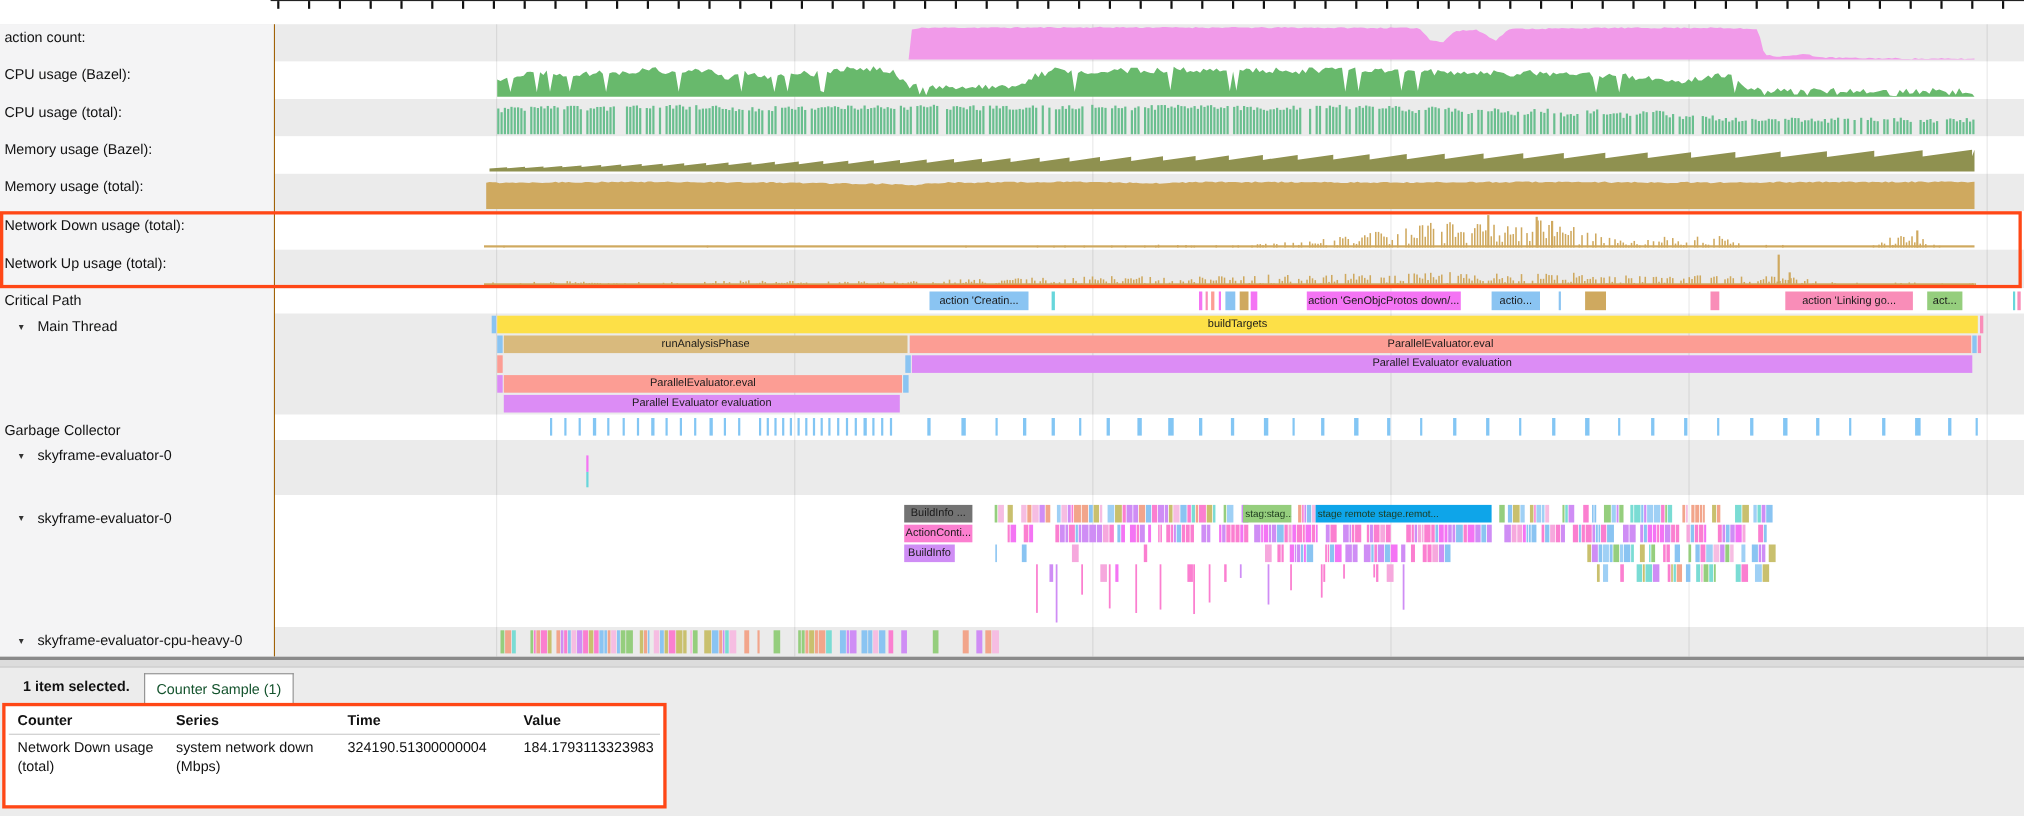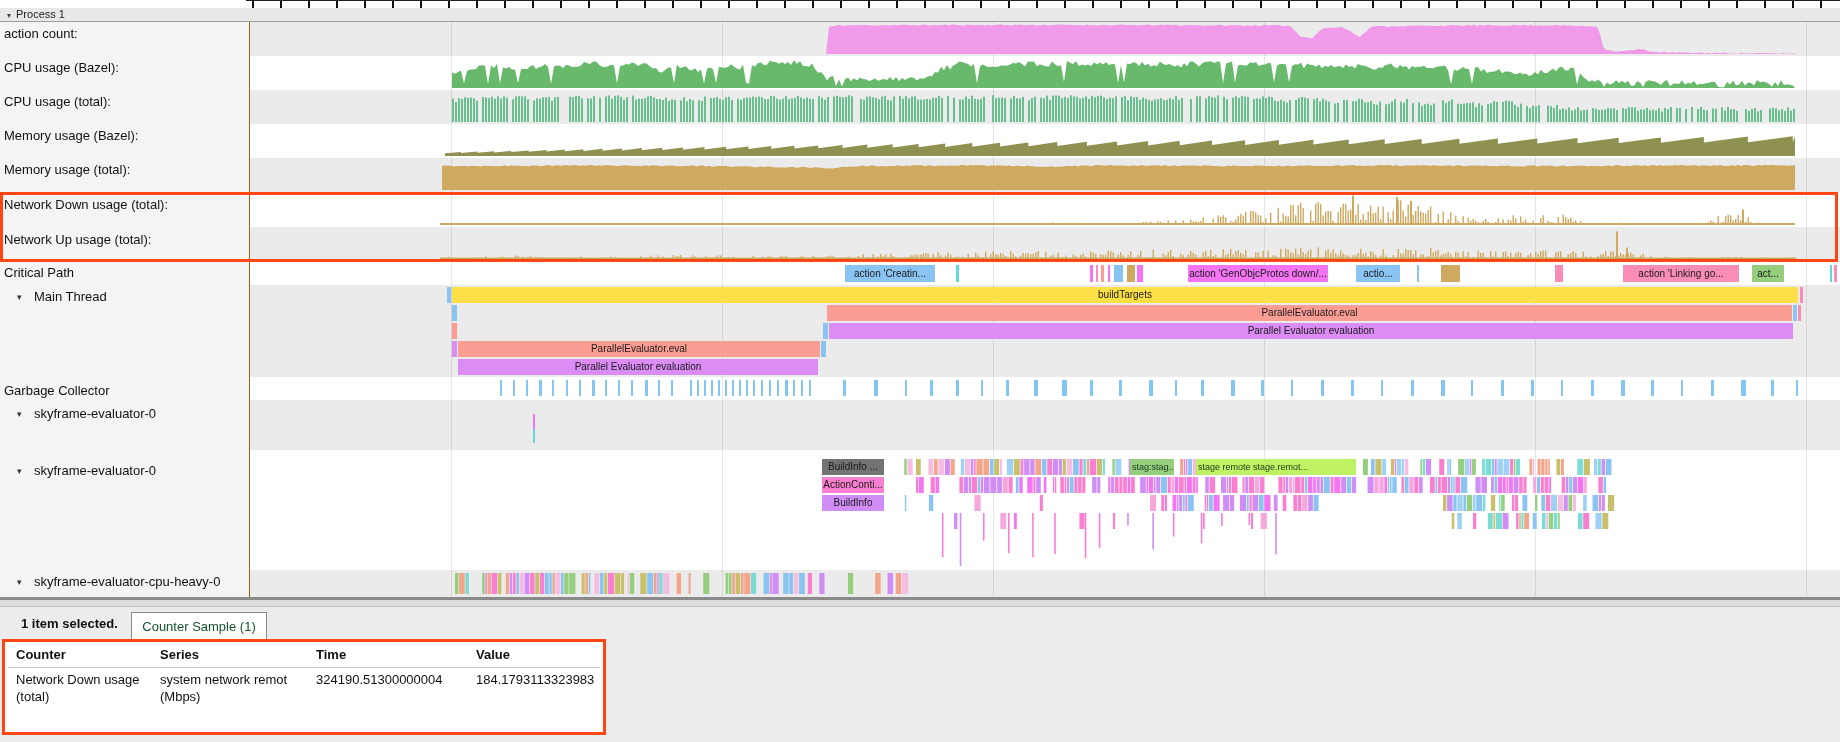--- a/index.html
+++ b/index.html
@@ -95,23 +95,20 @@
       <div style="position: absolute; left: 1378px; top: 0px; width: 2px; height: 7px; background: rgb(17, 17, 17);"></div>
       <div style="position: absolute; left: 1406px; top: 0px; width: 2px; height: 7px; background: rgb(17, 17, 17);"></div>
       <div style="position: absolute; left: 1434px; top: 0px; width: 2px; height: 7px; background: rgb(17, 17, 17);"></div>
       <div style="position: absolute; left: 1462px; top: 0px; width: 2px; height: 7px; background: rgb(17, 17, 17);"></div>
       <div style="position: absolute; left: 1490px; top: 0px; width: 2px; height: 7px; background: rgb(17, 17, 17);"></div>
       <div style="position: absolute; left: 1518px; top: 0px; width: 2px; height: 7px; background: rgb(17, 17, 17);"></div>
       <div style="position: absolute; left: 1546px; top: 0px; width: 2px; height: 7px; background: rgb(17, 17, 17);"></div>
       <div style="position: absolute; left: 1574px; top: 0px; width: 2px; height: 7px; background: rgb(17, 17, 17);"></div>
     </div>
 
-  <div id="process-bar">
-    <span class="tri">▾</span><span>Process 1</span>
-  </div>
 
   <div id="stripes">
       <div class="stripe" style="top: 22px; height: 34px; background: rgb(235, 235, 235);"></div>
       <div class="stripe" style="top: 56px; height: 34px; background: rgb(255, 255, 255);"></div>
       <div class="stripe" style="top: 90px; height: 34px; background: rgb(235, 235, 235);"></div>
       <div class="stripe" style="top: 124px; height: 34px; background: rgb(255, 255, 255);"></div>
       <div class="stripe" style="top: 158px; height: 34px; background: rgb(235, 235, 235);"></div>
       <div class="stripe" style="top: 192px; height: 35px; background: rgb(255, 255, 255);"></div>
       <div class="stripe" style="top: 227px; height: 35px; background: rgb(235, 235, 235);"></div>
       <div class="stripe" style="top: 262px; height: 23px; background: rgb(255, 255, 255);"></div>
@@ -1546,35 +1543,36 @@
       <div class="slice cp-slice" style="left: 1441px; top: 265px; width: 19px; height: 17px; line-height: 17px; background: rgb(207, 169, 95);"></div>
       <div class="slice cp-slice" style="left: 1555px; top: 265px; width: 8px; height: 17px; line-height: 17px; background: rgb(249, 141, 184);"></div>
       <div class="slice cp-slice" style="left: 1623px; top: 265px; width: 116px; height: 17px; line-height: 17px; background: rgb(249, 141, 184);">action 'Linking go...</div>
       <div class="slice cp-slice" style="left: 1752px; top: 265px; width: 32px; height: 17px; line-height: 17px; background: rgb(149, 206, 125);">act...</div>
       <div class="slice cp-slice" style="left: 1830px; top: 265px; width: 2px; height: 17px; line-height: 17px; background: rgb(103, 214, 219);"></div>
       <div class="slice cp-slice" style="left: 1834px; top: 265px; width: 3px; height: 17px; line-height: 17px; background: rgb(249, 141, 184);"></div>
       <div class="slice" style="left: 447px; top: 287px; width: 4px; height: 16px; line-height: 16px; background: rgb(138, 196, 242);"></div>
       <div class="slice" style="left: 452px; top: 287px; width: 1346px; height: 16px; line-height: 16px; background: #fde047;">buildTargets</div>
       <div class="slice" style="left: 1800px; top: 287px; width: 3px; height: 16px; line-height: 16px; background: rgb(249, 141, 184);"></div>
       <div class="slice" style="left: 452px; top: 305px; width: 5px; height: 16px; line-height: 16px; background: rgb(138, 196, 242);"></div>
+      <div class="slice" style="left: 458px; top: 305px; width: 367px; height: 16px; line-height: 16px; background: rgb(217, 186, 125);">runAnalysisPhase</div>
       <div class="slice" style="left: 827px; top: 305px; width: 965px; height: 16px; line-height: 16px; background: rgb(252, 157, 148);">ParallelEvaluator.eval</div>
       <div class="slice" style="left: 1793px; top: 305px; width: 4px; height: 16px; line-height: 16px; background: rgb(138, 196, 242);"></div>
       <div class="slice" style="left: 1798px; top: 305px; width: 3px; height: 16px; line-height: 16px; background: rgb(249, 141, 184);"></div>
       <div class="slice" style="left: 452px; top: 323px; width: 5px; height: 16px; line-height: 16px; background: rgb(252, 157, 148);"></div>
       <div class="slice" style="left: 823px; top: 323px; width: 5px; height: 16px; line-height: 16px; background: rgb(138, 196, 242);"></div>
       <div class="slice" style="left: 829px; top: 323px; width: 964px; height: 16px; line-height: 16px; background: rgb(220, 140, 245);">Parallel Evaluator evaluation</div>
       <div class="slice" style="left: 452px; top: 341px; width: 5px; height: 16px; line-height: 16px; background: rgb(220, 140, 245);"></div>
       <div class="slice" style="left: 458px; top: 341px; width: 362px; height: 16px; line-height: 16px; background: rgb(252, 157, 148);">ParallelEvaluator.eval</div>
       <div class="slice" style="left: 821px; top: 341px; width: 5px; height: 16px; line-height: 16px; background: rgb(138, 196, 242);"></div>
       <div class="slice" style="left: 458px; top: 359px; width: 360px; height: 16px; line-height: 16px; background: rgb(220, 140, 245);">Parallel Evaluator evaluation</div>
       <div class="slice" style="left: 822px; top: 459px; width: 62px; height: 16px; line-height: 16px; background: #737373;">BuildInfo ...</div>
       <div class="slice green-label" style="left: 1130px; top: 459px; width: 44px; height: 16px; line-height: 16px; background: rgb(149, 206, 125);">stag:stag...</div>
-      <div class="slice green-label" style="left: 1196px; top: 459px; width: 160px; height: 16px; line-height: 16px; background: #bef264;">stage remote stage.remot...</div>
+      <div class="slice green-label" style="left: 1196px; top: 459px; width: 160px; height: 16px; line-height: 16px; background: #0ea5e9;">stage remote stage.remot...</div>
       <div class="slice" style="left: 822px; top: 477px; width: 62px; height: 16px; line-height: 16px; background: rgb(251, 127, 208);">ActionConti...</div>
-      <div class="slice" style="left: 822px; top: 495px; width: 62px; height: 16px; line-height: 16px; background: rgb(207, 141, 245);">BuildInfo</div>
+      <div class="slice" style="left: 822px; top: 495px; width: 46px; height: 16px; line-height: 16px; background: rgb(207, 141, 245);">BuildInfo</div>
     </div>
 
   <div id="label-col">
     <div class="side-label" style="top:4px">action count:</div>
     <div class="side-label" style="top:38px">CPU usage (Bazel):</div>
     <div class="side-label" style="top:72px">CPU usage (total):</div>
     <div class="side-label" style="top:106px">Memory usage (Bazel):</div>
     <div class="side-label" style="top:140px">Memory usage (total):</div>
     <div class="side-label" style="top:175px">Network Down usage (total):</div>
     <div class="side-label" style="top:210px">Network Up usage (total):</div>
@@ -1599,19 +1597,19 @@
     <div id="selected-text">1 item selected.</div>
     <div id="counter-tab">Counter Sample (1)</div>
     <div id="table-bg"></div>
     <div class="th" style="left:16px">Counter</div>
     <div class="th" style="left:160px">Series</div>
     <div class="th" style="left:316px">Time</div>
     <div class="th" style="left:476px">Value</div>
     <div id="th-rule"></div>
     <div class="td" style="left:16px;width:130px">Network Down usage
 (total)</div>
-    <div class="td" style="left:160px;width:145px">system network remot
+    <div class="td" style="left:160px;width:145px">system network down
 (Mbps)</div>
     <div class="td" style="left:316px">324190.51300000004</div>
     <div class="td" style="left:476px">184.1793113323983</div>
   </div>
 
 </div>
 
 </body></html>

